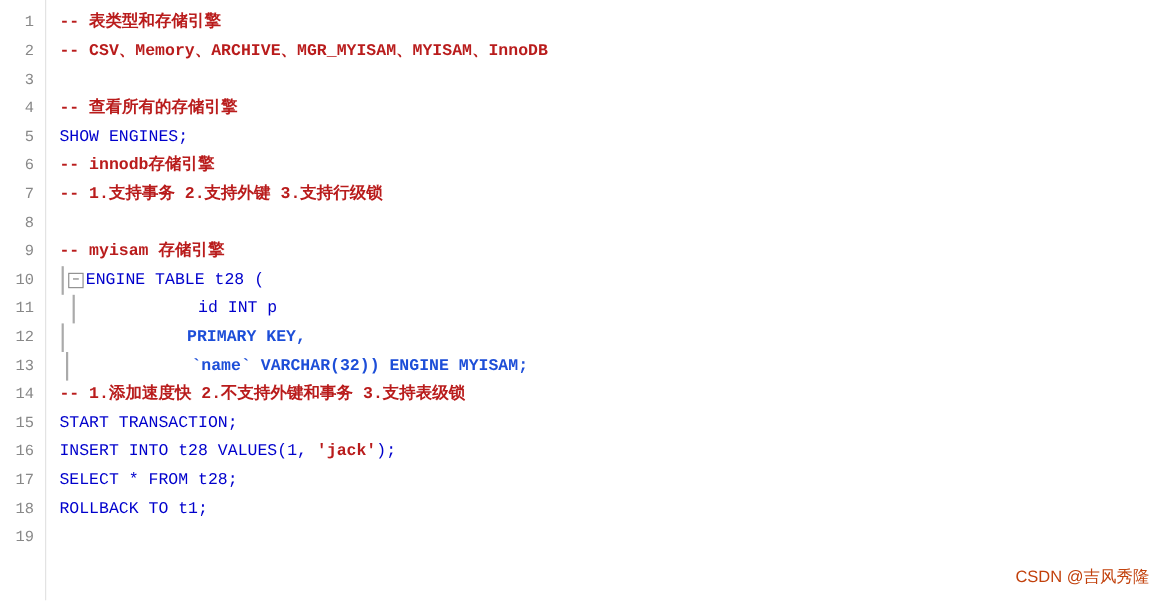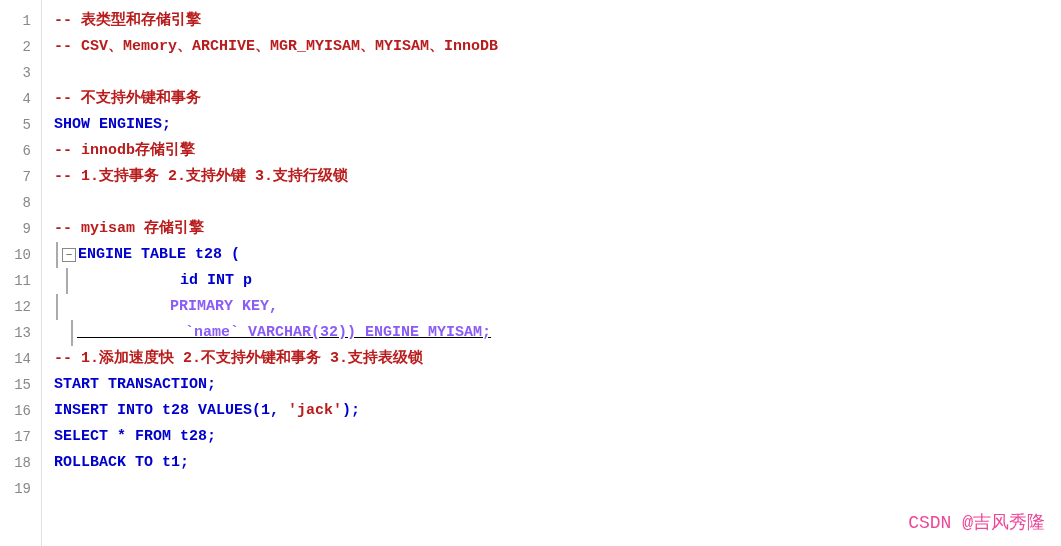--- a/index.html
+++ b/index.html
@@ -47,44 +47,44 @@
       overflow: hidden;
     }
     .code-line {
       height: 26px;
       display: flex;
       align-items: center;
       white-space: pre;
       font-size: 15px;
     }
     .comment { color: #b91c1c; font-weight: bold; }
-    .keyword { color: #8b5cf6; font-weight: bold; }
-    .keyword-blue { color: #0000cc; font-weight: bold; }
+    .keyword { color: #1d4ed8; font-weight: bold; }
+    .keyword-blue { color: #0000cc; font-weight: normal; }
     .string-val { color: #b91c1c; font-weight: bold; }
     .collapse-btn {
       display: inline-block;
       width: 14px;
       height: 14px;
       border: 1px solid #888;
       background: #fff;
       color: #555;
       font-size: 11px;
       line-height: 12px;
       text-align: center;
       cursor: pointer;
       margin-right: 2px;
       vertical-align: middle;
     }
     .watermark {
       position: absolute;
       bottom: 12px;
       right: 16px;
-      color: #ec4899;
-      font-size: 18px;
-      font-family: Liberation Mono, monospace;
+      color: #c2410c;
+      font-size: 15px;
+      font-family: Liberation Sans, sans-serif;
     }
   </style>
 </head>
 <body>
 
 <div class="code-container">
   <div class="line-numbers" id="line-numbers">
       <div>1</div>
       <div>2</div>
       <div>3</div>
@@ -102,30 +102,30 @@
       <div>15</div>
       <div>16</div>
       <div>17</div>
       <div>18</div>
       <div>19</div>
     </div>
   <div class="code-area" id="code-area">
       <div class="code-line"><span class="comment">-- 表类型和存储引擎</span></div>
       <div class="code-line"><span class="comment">-- CSV、Memory、ARCHIVE、MGR_MYISAM、MYISAM、InnoDB</span></div>
       <div class="code-line">&nbsp;</div>
-      <div class="code-line"><span class="comment">-- 不支持外键和事务</span></div>
+      <div class="code-line"><span class="comment">-- 查看所有的存储引擎</span></div>
       <div class="code-line"><span class="keyword-blue">SHOW ENGINES;</span></div>
       <div class="code-line"><span class="comment">-- innodb存储引擎</span></div>
       <div class="code-line"><span class="comment">-- 1.支持事务 2.支持外键 3.支持行级锁</span></div>
       <div class="code-line">&nbsp;</div>
       <div class="code-line"><span class="comment">-- myisam 存储引擎</span></div>
       <div class="code-line" style="border-left: 2px solid rgb(170, 170, 170); padding-left: 4px; margin-left: 2px;"><span class="collapse-btn">−</span><span class="keyword-blue">ENGINE TABLE t28 (</span></div>
       <div class="code-line" style="border-left: 2px solid rgb(170, 170, 170); padding-left: 4px; margin-left: 12px;"><span class="keyword-blue">            id INT p</span></div>
       <div class="code-line" style="border-left: 2px solid rgb(170, 170, 170); padding-left: 4px; margin-left: 2px;"><span class="keyword">            PRIMARY KEY,</span></div>
-      <div class="code-line" style="border-left: 2px solid rgb(170, 170, 170); padding-left: 4px; margin-left: 17px; text-decoration: underline;"><span class="keyword">            `name` VARCHAR(32)) ENGINE MYISAM;</span></div>
+      <div class="code-line" style="border-left: 2px solid rgb(170, 170, 170); padding-left: 4px; margin-left: 6px;"><span class="keyword">            `name` VARCHAR(32)) ENGINE MYISAM;</span></div>
       <div class="code-line"><span class="comment">-- 1.添加速度快 2.不支持外键和事务 3.支持表级锁</span></div>
       <div class="code-line"><span class="keyword-blue">START TRANSACTION;</span></div>
       <div class="code-line"><span class="keyword-blue">INSERT INTO t28 VALUES(1, </span><span class="string-val">'jack'</span><span class="keyword-blue">);</span></div>
       <div class="code-line"><span class="keyword-blue">SELECT * FROM t28;</span></div>
       <div class="code-line"><span class="keyword-blue">ROLLBACK TO t1;</span></div>
     </div>
 </div>
 
 <div class="watermark">CSDN @吉风秀隆</div>
 

